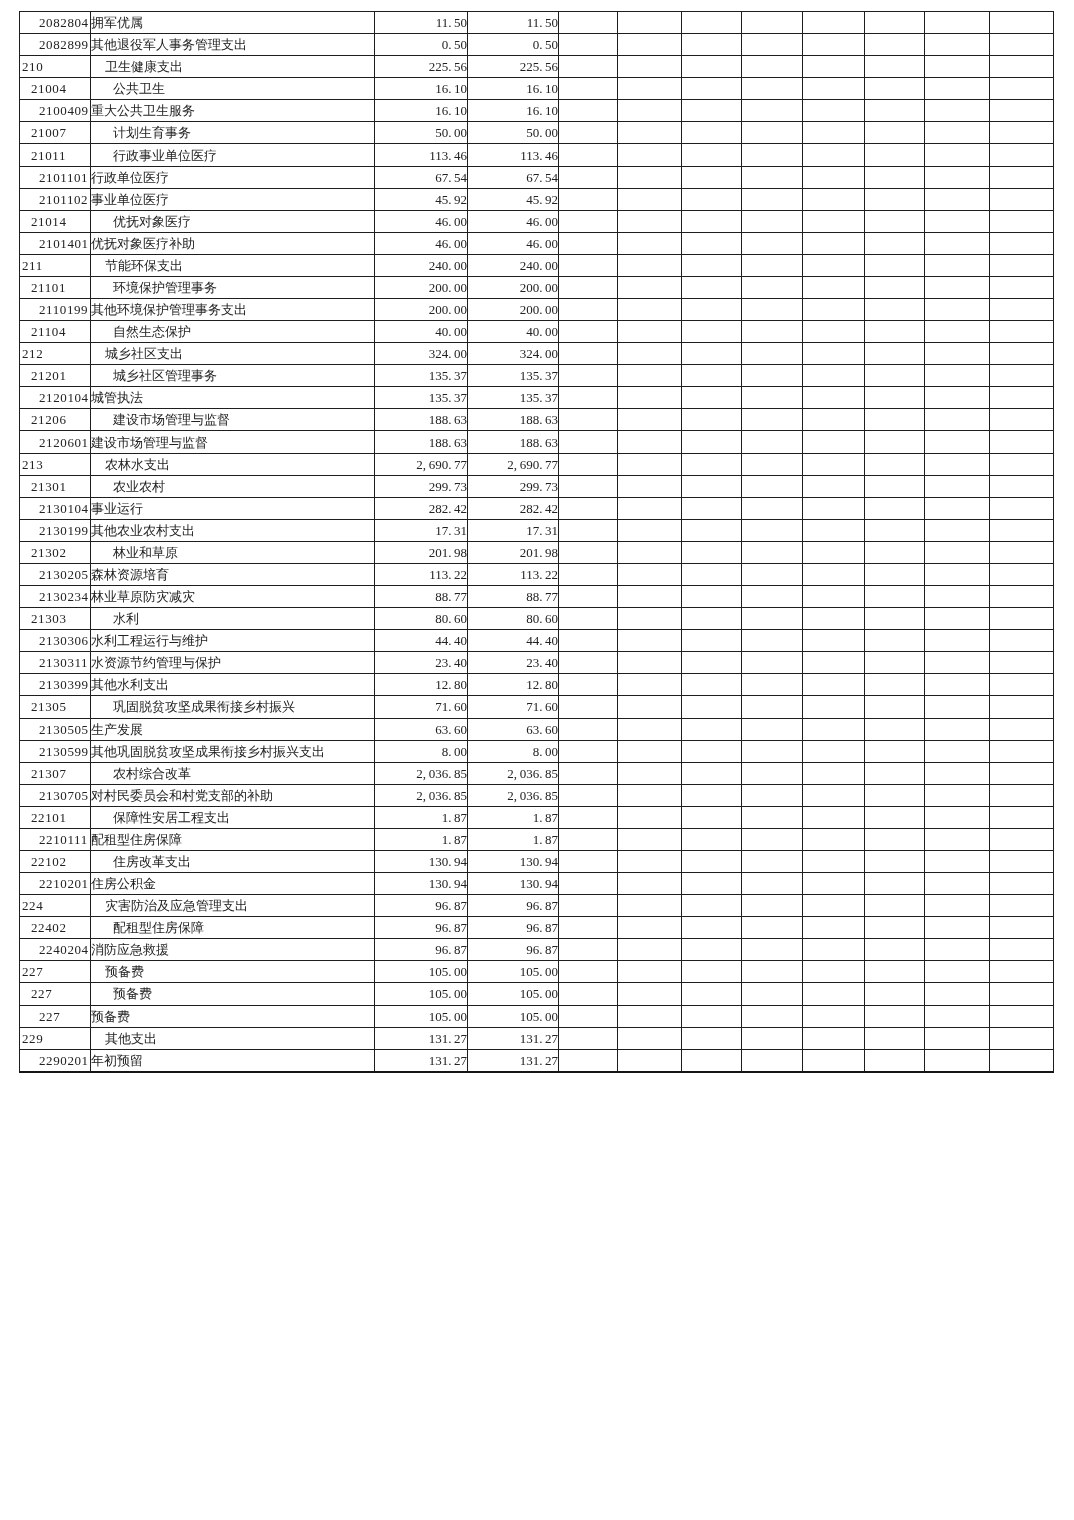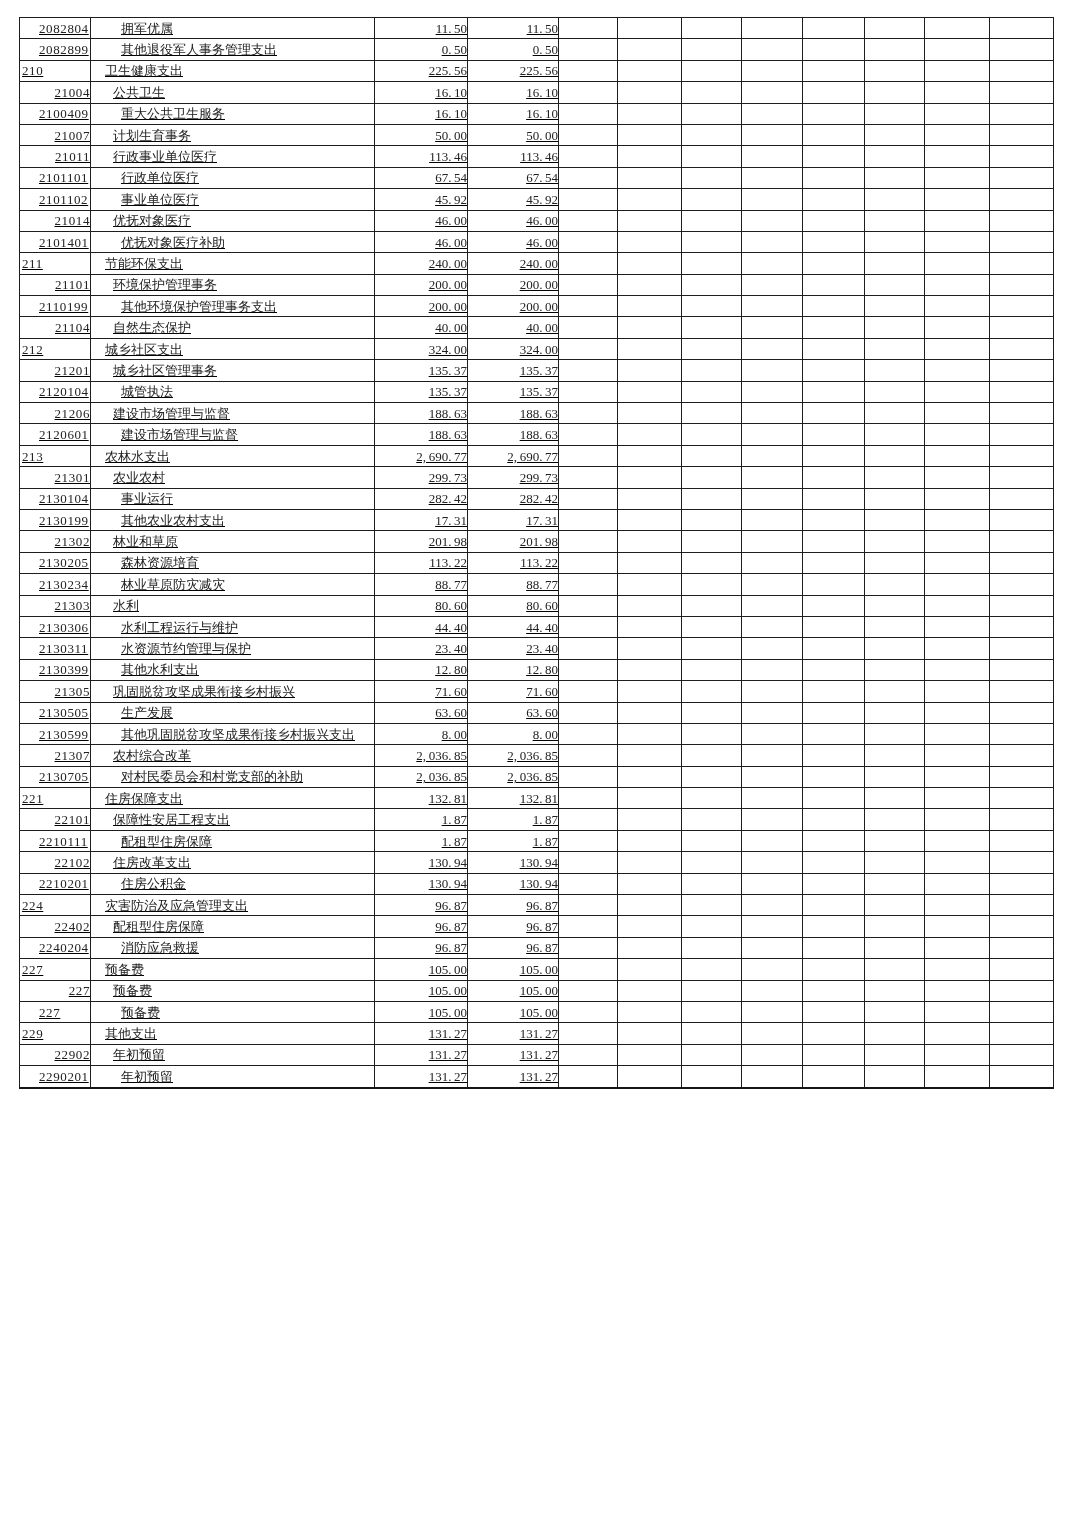--- a/index.html
+++ b/index.html
@@ -9,22 +9,21 @@
   body {
     width: 1074px;
     height: 1520px;
     background: #ffffff;
     font-family: "Liberation Serif", "DejaVu Serif", serif;
     position: relative;
   }
   .sheet {
     position: absolute;
     left: 19px;
-    top: 17px;
-    text-decoration: underline;
+    top: 11px;
   }
   table.budget {
     border-collapse: collapse;
     table-layout: fixed;
     width: 1034px;
     height: 1062px;
     background: #ffffff;
   }
   table.budget td {
     border: 1px solid #1e1e1e;
@@ -36,25 +35,25 @@
     overflow: hidden;
     vertical-align: middle;
     line-height: 1;
   }
   table.budget {
     border: 1px solid #1e1e1e;
     border-bottom: 2px solid #151515;
   }
   td.code-col { letter-spacing: 0.6px; }
   tr.lvl1 td.code-col { padding-left: 2px; margin-left: 16px; }
-  tr.lvl2 td.code-col { padding-left: 11px; text-align: right; }
+  tr.lvl2 td.code-col { padding-left: 11px; }
   tr.lvl3 td.code-col { padding-left: 19px; }
   tr.lvl1 td.name-col { padding-left: 14px; }
   tr.lvl2 td.name-col { padding-left: 22px; margin-top: 30px; }
-  tr.lvl3 td.name-col { padding-left: 30px; }
+  tr.lvl3 td.name-col { }
   td.amt-col {
     text-align: right;
     padding-right: 4px;
   }
 </style>
 </head>
 <body>
 
 <div class="sheet">
   <table class="budget">
@@ -570,34 +569,20 @@
           <td class="amt-col">2, 036. 85</td>
           <td></td>
           <td></td>
           <td></td>
           <td></td>
           <td></td>
           <td></td>
           <td></td>
           <td></td>
         </tr>
-        <tr class="lvl1">
-          <td class="code-col">221</td>
-          <td class="name-col">住房保障支出</td>
-          <td class="amt-col">132. 81</td>
-          <td class="amt-col">132. 81</td>
-          <td></td>
-          <td></td>
-          <td></td>
-          <td></td>
-          <td></td>
-          <td></td>
-          <td></td>
-          <td></td>
-        </tr>
         <tr class="lvl2">
           <td class="code-col">22101</td>
           <td class="name-col">保障性安居工程支出</td>
           <td class="amt-col">1. 87</td>
           <td class="amt-col">1. 87</td>
           <td></td>
           <td></td>
           <td></td>
           <td></td>
           <td></td>
@@ -738,34 +723,20 @@
           <td class="amt-col">131. 27</td>
           <td></td>
           <td></td>
           <td></td>
           <td></td>
           <td></td>
           <td></td>
           <td></td>
           <td></td>
         </tr>
-        <tr class="lvl2">
-          <td class="code-col">22902</td>
-          <td class="name-col">年初预留</td>
-          <td class="amt-col">131. 27</td>
-          <td class="amt-col">131. 27</td>
-          <td></td>
-          <td></td>
-          <td></td>
-          <td></td>
-          <td></td>
-          <td></td>
-          <td></td>
-          <td></td>
-        </tr>
         <tr class="lvl3">
           <td class="code-col">2290201</td>
           <td class="name-col">年初预留</td>
           <td class="amt-col">131. 27</td>
           <td class="amt-col">131. 27</td>
           <td></td>
           <td></td>
           <td></td>
           <td></td>
           <td></td>

